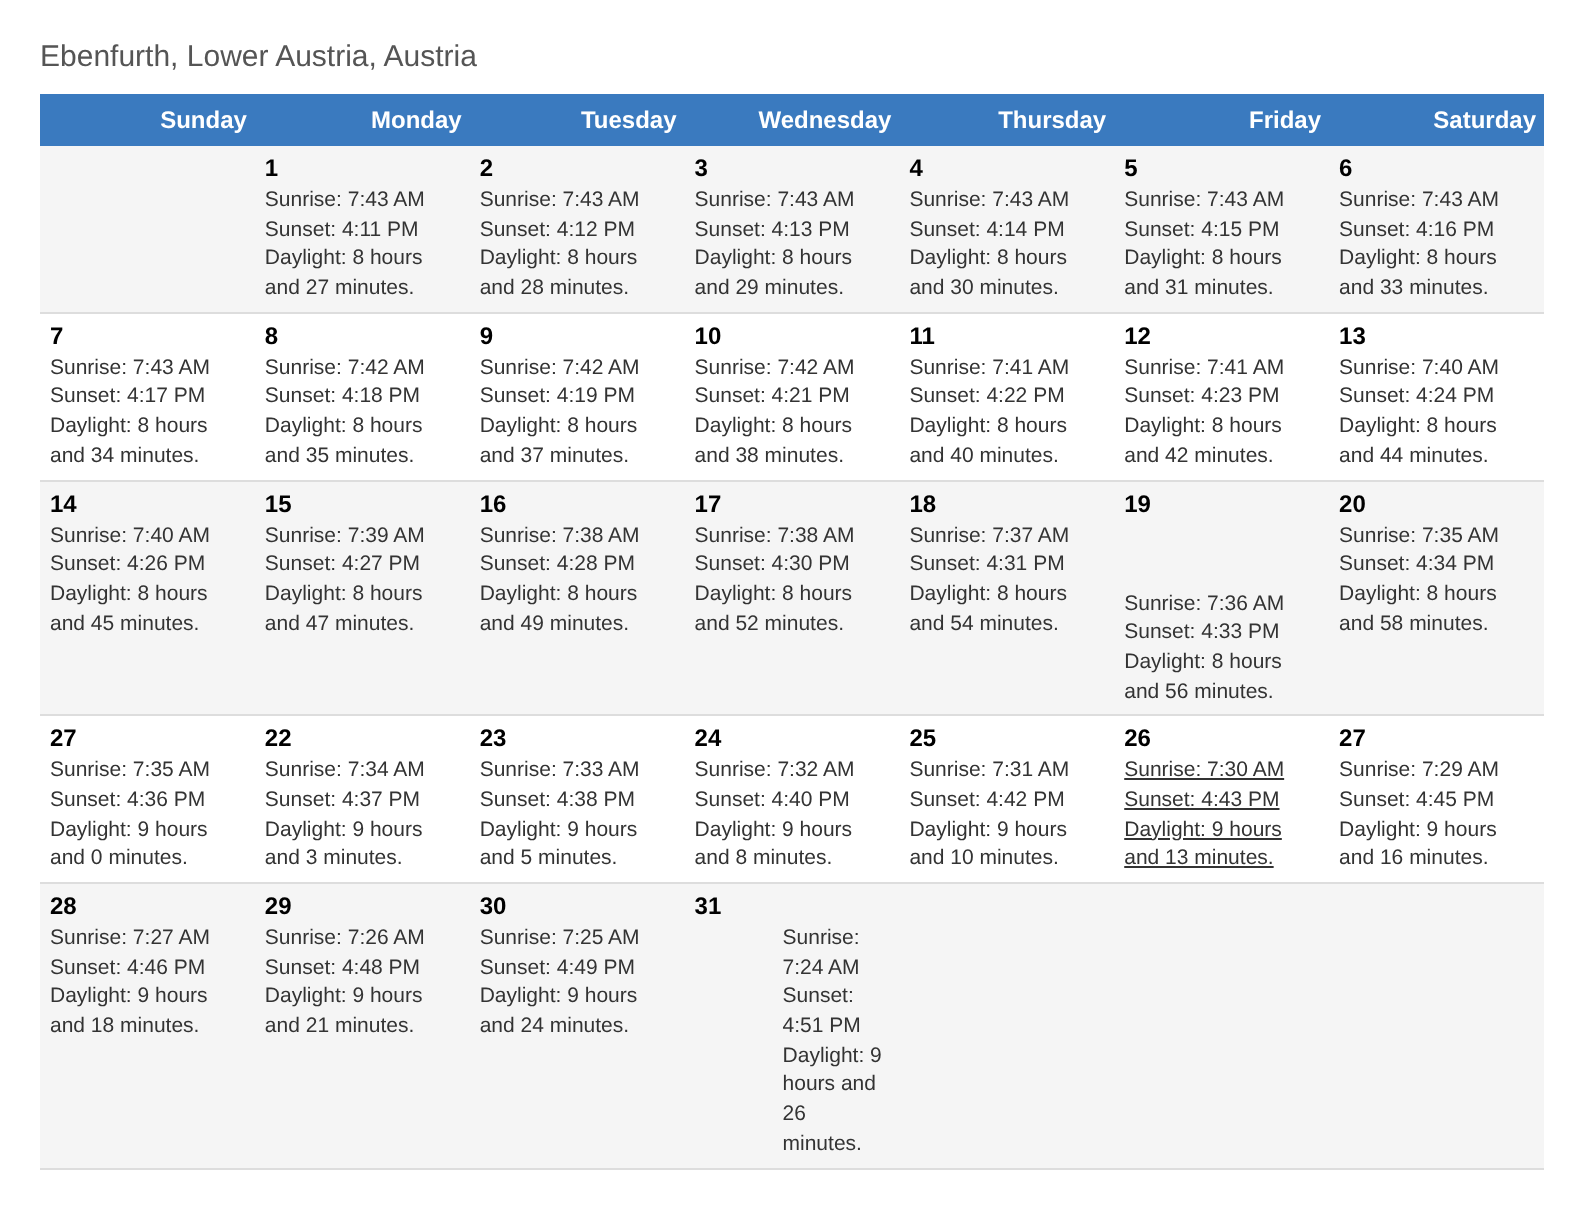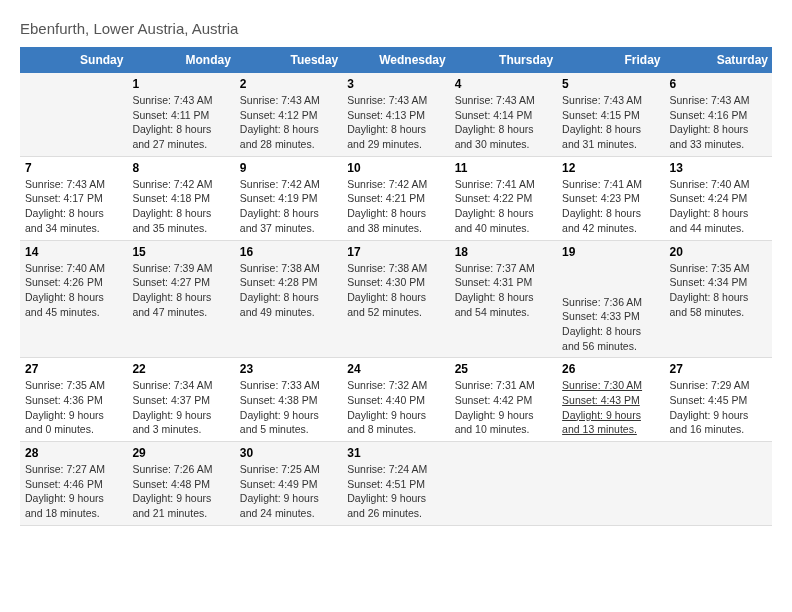--- a/index.html
+++ b/index.html
@@ -287,21 +287,21 @@
 Daylight: 9 hours and 21 minutes.</div>
         </td>
         <td>
           <span class="day-number">30</span>
           <div class="day-info" style="white-space: pre-line;">Sunrise: 7:25 AM
 Sunset: 4:49 PM
 Daylight: 9 hours and 24 minutes.</div>
         </td>
         <td>
           <span class="day-number">31</span>
-          <div class="day-info" style="white-space: pre-line;">Sunrise: 7:24 AM
+          <div class="day-info" style="white-space: pre-line; margin-left: 44px;">Sunrise: 7:24 AM
 Sunset: 4:51 PM
 Daylight: 9 hours and 26 minutes.</div>
         </td>
         <td></td>
         <td></td>
         <td></td>
       </tr>
     </tbody>
 </table>
 

